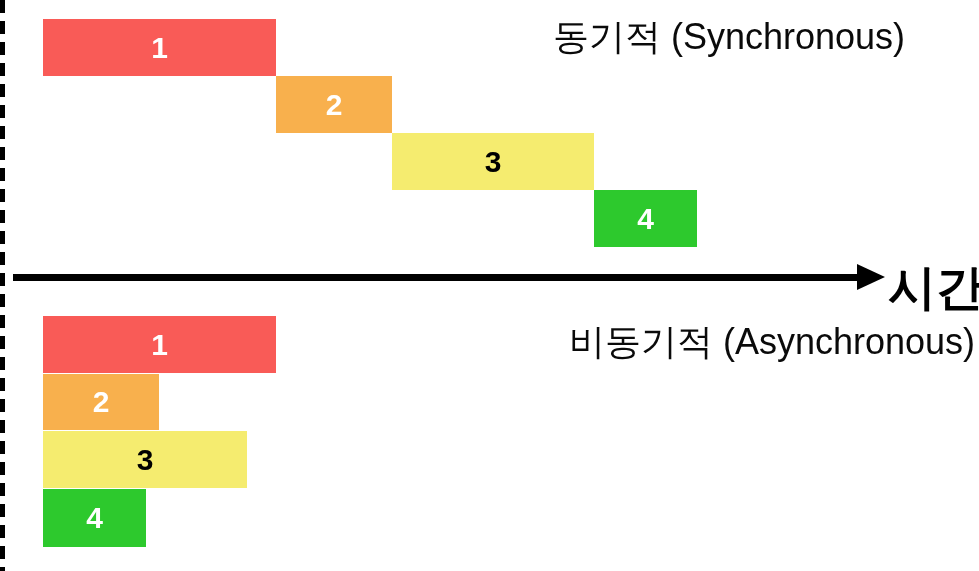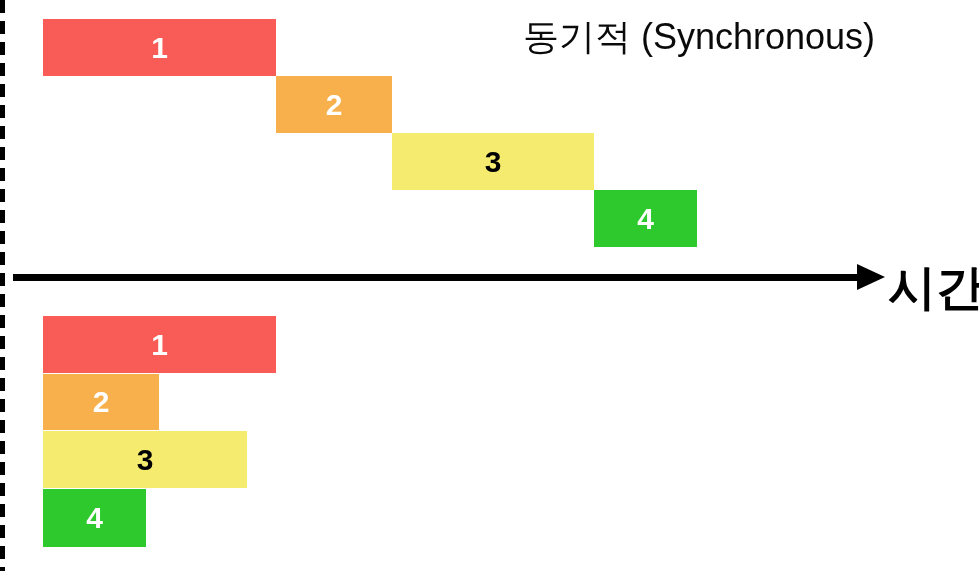--- a/index.html
+++ b/index.html
@@ -31,20 +31,21 @@
     font-size: 30px;
     font-weight: bold;
     line-height: 1;
   }
   .section-title {
     position: absolute;
     font-size: 36px;
     font-weight: normal;
     color: #0a0a0a;
     white-space: nowrap;
+    margin-left: 30px;
   }
   .axis-line {
     position: absolute;
     left: 13px;
     top: 274px;
     width: 848px;
     height: 7px;
     background: #000000;
   }
   .axis-arrowhead {
@@ -78,19 +79,20 @@
 
   <div class="bar" style="left: 43px; top: 19px; width: 233px; height: 57px; background-color: rgb(249, 91, 87); color: rgb(255, 255, 255);">1</div>
   <div class="bar" style="left: 276px; top: 76px; width: 116px; height: 57px; background-color: rgb(248, 176, 77); color: rgb(255, 255, 255);">2</div>
   <div class="bar" style="left: 392px; top: 133px; width: 202px; height: 57px; background-color: rgb(245, 236, 111); color: rgb(0, 0, 0);">3</div>
   <div class="bar" style="left: 594px; top: 190px; width: 103px; height: 57px; background-color: rgb(45, 201, 45); color: rgb(255, 255, 255);">4</div>
 
   <div class="axis-line"></div>
   <div class="axis-arrowhead"></div>
   <div class="axis-label">시간</div>
 
+  <div class="section-title" style="left:539px; top:318px;">비동기적 (Asynchronous)</div>
 
   <div class="bar" style="left: 43px; top: 316px; width: 233px; height: 57px; background-color: rgb(249, 91, 87); color: rgb(255, 255, 255);">1</div>
   <div class="bar" style="left: 43px; top: 374px; width: 116px; height: 56px; background-color: rgb(248, 176, 77); color: rgb(255, 255, 255);">2</div>
   <div class="bar" style="left: 43px; top: 431px; width: 204px; height: 57px; background-color: rgb(245, 236, 111); color: rgb(0, 0, 0);">3</div>
   <div class="bar" style="left: 43px; top: 489px; width: 103px; height: 58px; background-color: rgb(45, 201, 45); color: rgb(255, 255, 255);">4</div>
 
 </div>
 
 </body></html>

